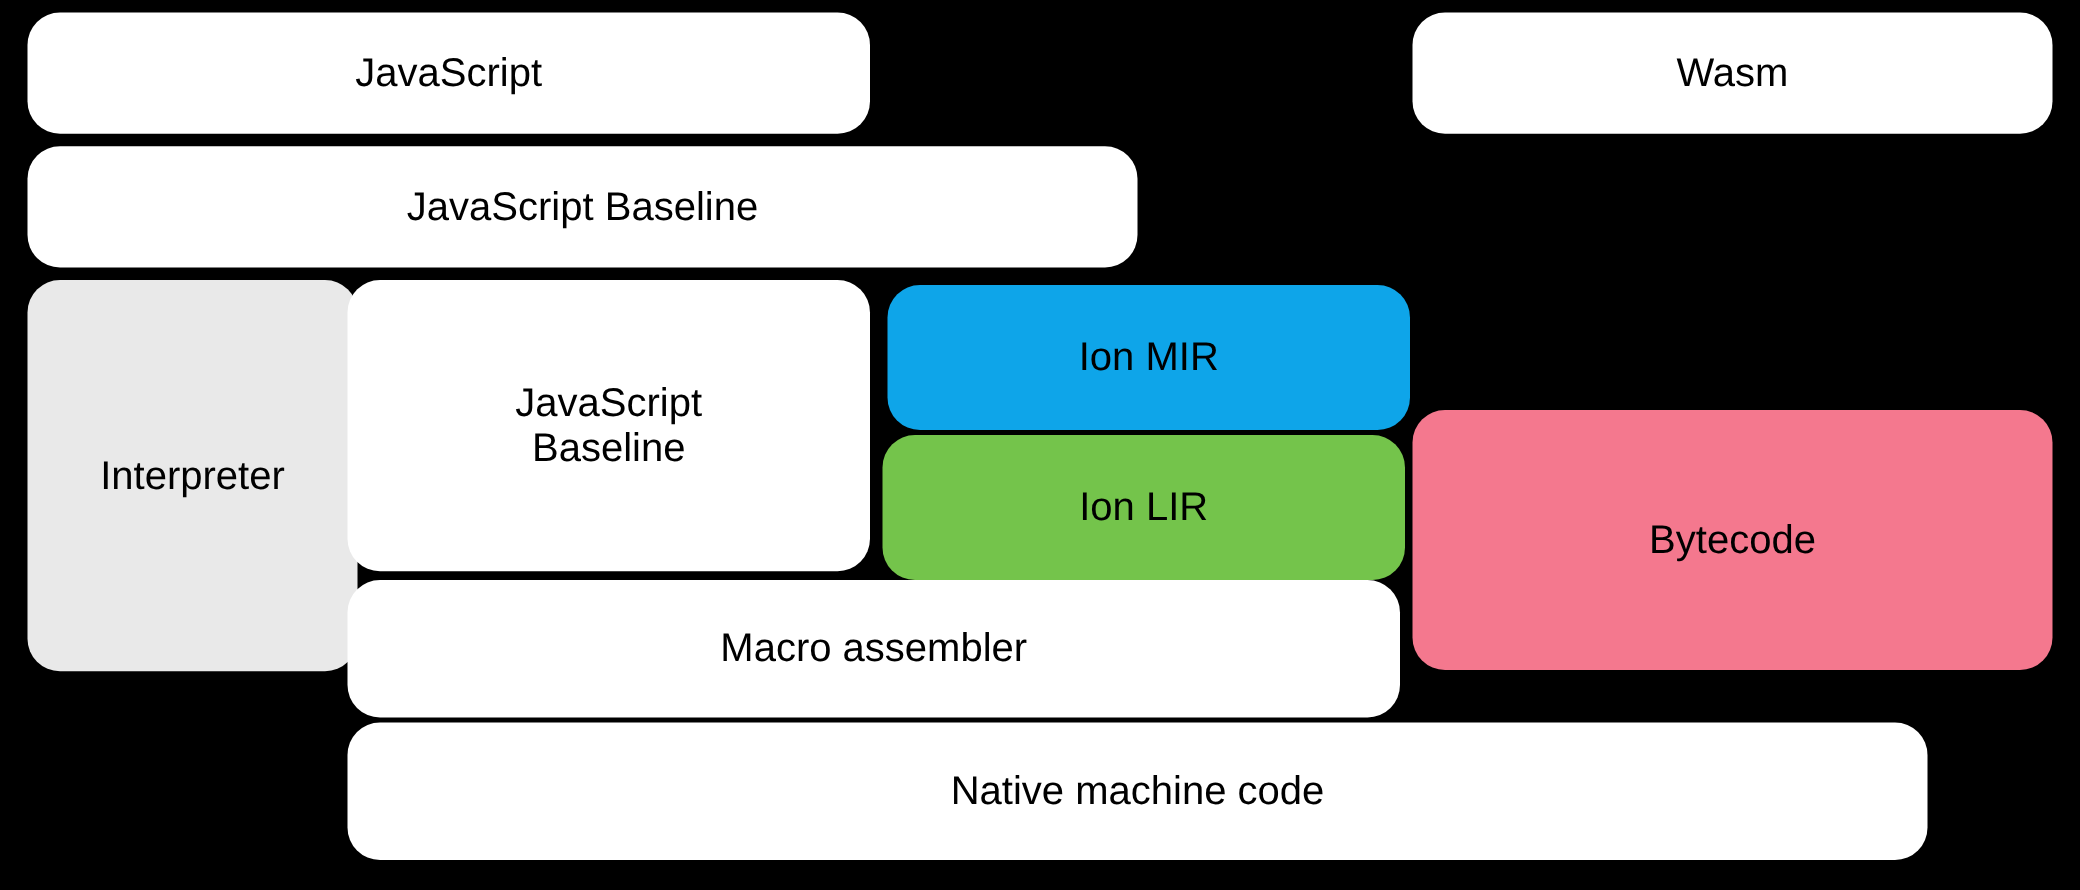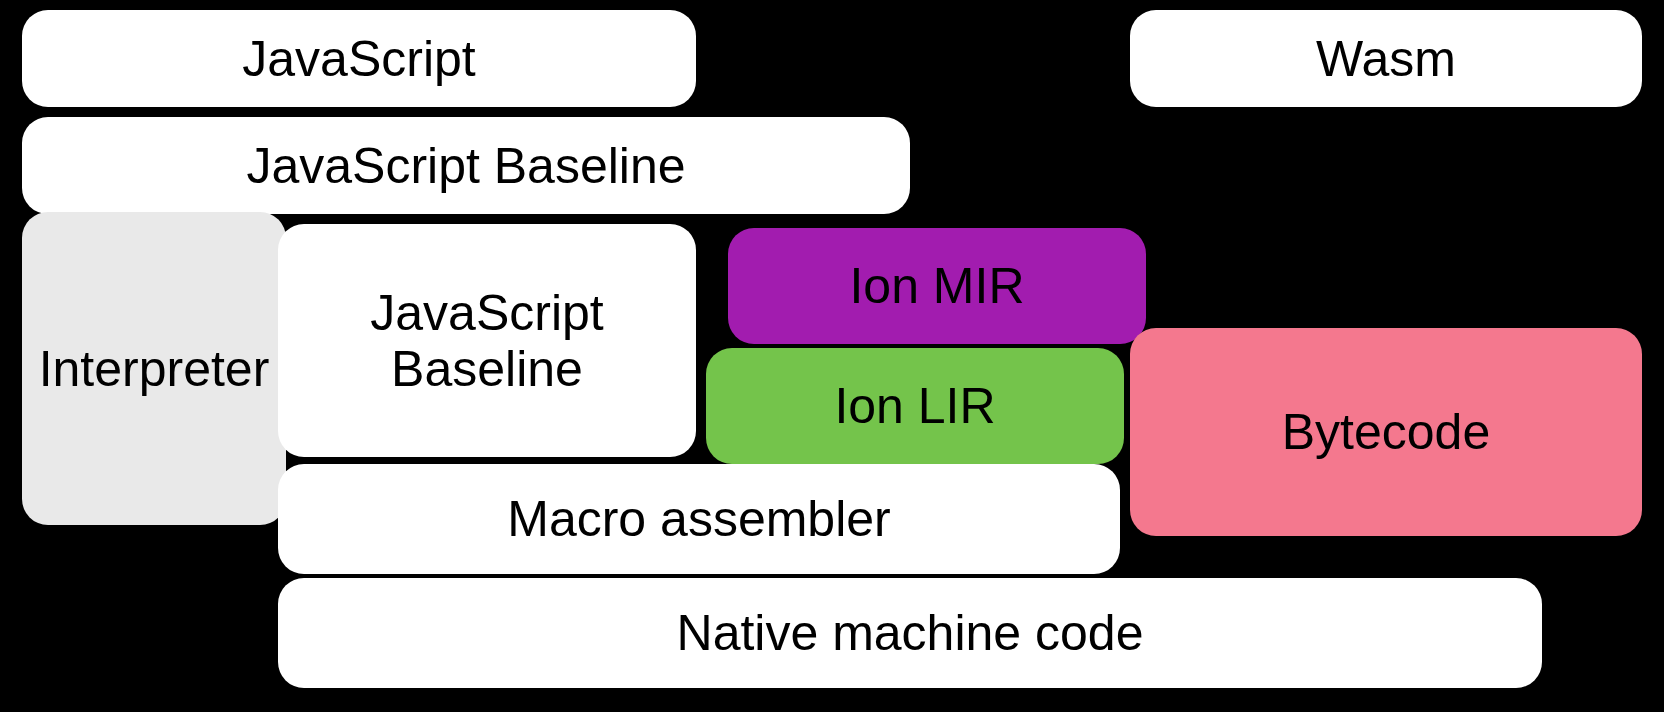--- a/index.html
+++ b/index.html
@@ -17,21 +17,21 @@
   }
   .node {
     position: absolute;
     box-sizing: border-box;
     display: flex;
     align-items: center;
     justify-content: center;
     text-align: center;
     border-radius: 26px;
     color: #000000;
-    font-size: 50px;
+    font-size: 32px;
     font-weight: 400;
     line-height: 1.12;
     letter-spacing: 0px;
     white-space: pre-line;
     background: #ffffff;
   }
   .node.gray  { background: #e9e9e9; }
   .node.green { background: #74c44b; }
   .node.pink  { background: #f4788e; }
   .node .lbl { display: block; padding: 0 10px; }
@@ -41,24 +41,24 @@
 
 <div id="canvas" style="background: rgb(0, 0, 0);">
     <div style="position: absolute; left: 0px; top: 0px; width: 100%; height: 100%; pointer-events: none;">
       <div class="node white" style="left: 22px; top: 10px; width: 674px; height: 97px; background: rgb(255, 255, 255); color: rgb(0, 0, 0); pointer-events: auto;"><span class="lbl">JavaScript</span></div>
       <div class="node white" style="left: 1130px; top: 10px; width: 512px; height: 97px; background: rgb(255, 255, 255); color: rgb(0, 0, 0); pointer-events: auto;"><span class="lbl">Wasm</span></div>
     </div>
     <div style="position: absolute; left: 0px; top: 0px; width: 100%; height: 100%; pointer-events: none;">
       <div class="node white" style="left: 22px; top: 117px; width: 888px; height: 97px; background: rgb(255, 255, 255); color: rgb(0, 0, 0); pointer-events: auto;"><span class="lbl">JavaScript Baseline</span></div>
     </div>
     <div style="position: absolute; left: 0px; top: 0px; width: 100%; height: 100%; pointer-events: none;">
-      <div class="node gray" style="left: 22px; top: 212px; width: 264px; height: 313px; background: rgb(233, 233, 233); color: rgb(0, 0, 0); pointer-events: auto;"><span class="lbl">Interpreter</span></div>
+      <div class="node gray" style="left: 22px; top: 224px; width: 264px; height: 313px; background: rgb(233, 233, 233); color: rgb(0, 0, 0); pointer-events: auto;"><span class="lbl">Interpreter</span></div>
       <div class="node white" style="left: 278px; top: 224px; width: 418px; height: 233px; background: rgb(255, 255, 255); color: rgb(0, 0, 0); pointer-events: auto;"><span class="lbl">JavaScript
 Baseline</span></div>
-      <div class="node green" style="left: 728px; top: 228px; width: 418px; height: 116px; background: #a21caf; color: rgb(0, 0, 0); pointer-events: auto;"><span class="lbl">Ion MIR</span></div>
+      <div class="node green" style="left: 710px; top: 228px; width: 418px; height: 116px; background: #0ea5e9; color: rgb(0, 0, 0); pointer-events: auto;"><span class="lbl">Ion MIR</span></div>
       <div class="node green" style="left: 706px; top: 348px; width: 418px; height: 116px; background: rgb(116, 196, 75); color: rgb(0, 0, 0); pointer-events: auto;"><span class="lbl">Ion LIR</span></div>
       <div class="node pink" style="left: 1130px; top: 328px; width: 512px; height: 208px; background: rgb(244, 120, 142); color: rgb(0, 0, 0); pointer-events: auto;"><span class="lbl">Bytecode</span></div>
     </div>
     <div style="position: absolute; left: 0px; top: 0px; width: 100%; height: 100%; pointer-events: none;">
       <div class="node white" style="left: 278px; top: 464px; width: 842px; height: 110px; background: rgb(255, 255, 255); color: rgb(0, 0, 0); pointer-events: auto;"><span class="lbl">Macro assembler</span></div>
     </div>
     <div style="position: absolute; left: 0px; top: 0px; width: 100%; height: 100%; pointer-events: none;">
       <div class="node white" style="left: 278px; top: 578px; width: 1264px; height: 110px; background: rgb(255, 255, 255); color: rgb(0, 0, 0); pointer-events: auto;"><span class="lbl">Native machine code</span></div>
     </div>
   </div>

